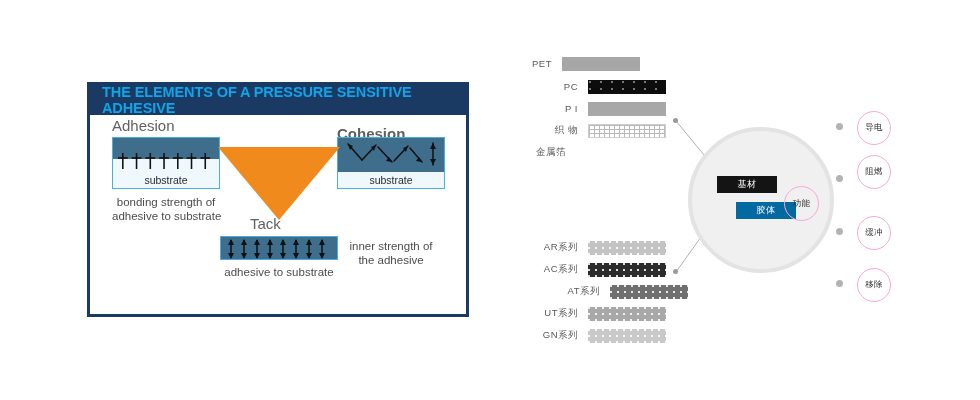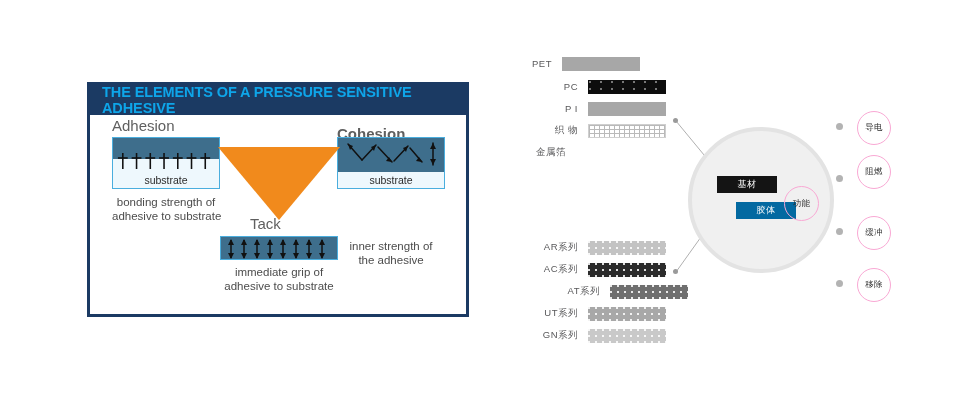--- a/index.html
+++ b/index.html
@@ -317,21 +317,20 @@
           <line x1="88" y1="3" x2="88" y2="21"></line>
           <polygon points="88,2 85,8 91,8" fill="#111" stroke="none"></polygon>
           <polygon points="88,22 85,16 91,16" fill="#111" stroke="none"></polygon>
           <line x1="101" y1="3" x2="101" y2="21"></line>
           <polygon points="101,2 98,8 104,8" fill="#111" stroke="none"></polygon>
           <polygon points="101,22 98,16 104,16" fill="#111" stroke="none"></polygon>
         </g>
       </svg>
     </div>
     <div class="panel-caption" style="left:130px; top:150px; width:118px;">
-      <div>immediate grip of</div>
       <div>adhesive to substrate</div>
     </div>
 
   </div>
 </div>
 
 <svg id="connector-svg">
   <line x1="676" y1="121" x2="728" y2="184" stroke="#b0b0b0" stroke-width="1"></line>
   <line x1="676" y1="272" x2="726" y2="202" stroke="#b0b0b0" stroke-width="1"></line>
 </svg>

